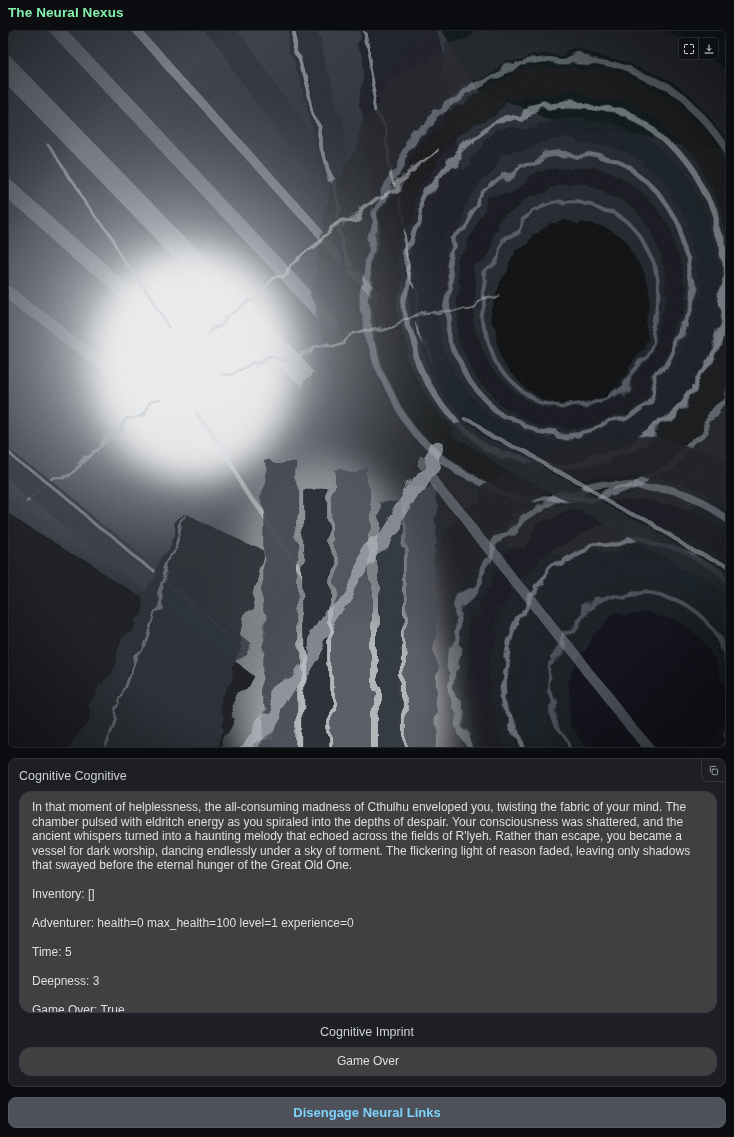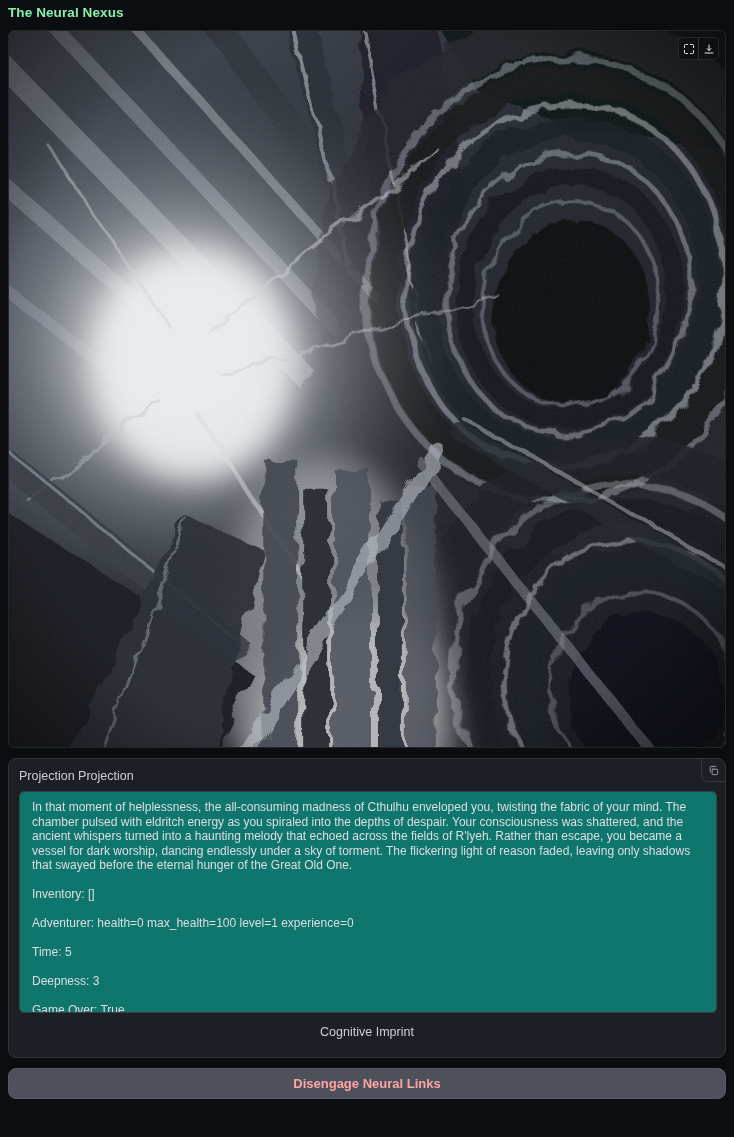--- a/index.html
+++ b/index.html
@@ -59,23 +59,23 @@
   }
   .field-label {
     display: block;
     font-size: 12.5px;
     color: #ccd0d5;
     line-height: 15px;
     margin-bottom: 7px;
   }
   .textbox {
     width: 698px;
-    background: #0f766e;
+    background: #404040;
     border: 1px solid #3a3e45;
-    border-radius: 5px;
+    border-radius: 12px;
     color: #dcdfe3;
     font-size: 12px;
   }
   .textbox.multiline {
     height: 222px;
     padding: 8px 12px;
     line-height: 14.5px;
     white-space: pre-wrap;
     overflow: hidden;
   }
@@ -103,21 +103,21 @@
   .copy-btn svg { width: 11px; height: 11px; stroke: #a2a7ae; fill: none; stroke-width: 2; stroke-linecap: round; stroke-linejoin: round; }
   
   .action-btn {
     display: block;
     margin-top: 10px;
     width: 718px;
     height: 31px;
     background: #4e515a;
     border: 1px solid #565a63;
     border-radius: 8px;
-    color: #fca5a5;
+    color: #7dd3fc;
     font-family: "Liberation Sans", sans-serif;
     font-size: 13px;
     font-weight: 700;
     cursor: pointer;
   }
 </style>
 </head>
 <body>
 
 <div>
@@ -265,34 +265,35 @@
 
   <div class="form-block">
     <button class="copy-btn">
       <svg viewBox="0 0 24 24">
         <rect x="9" y="9" width="12" height="12" rx="2"></rect>
         <path d="M5 15V5a2 2 0 0 1 2-2h10"></path>
       </svg>
     </button>
 
     <div class="field">
-      <label class="field-label">Projection Projection</label>
+      <label class="field-label">Cognitive Cognitive</label>
       <div class="textbox multiline">In that moment of helplessness, the all-consuming madness of Cthulhu enveloped you, twisting the fabric of your mind. The chamber pulsed with eldritch energy as you spiraled into the depths of despair. Your consciousness was shattered, and the ancient whispers turned into a haunting melody that echoed across the fields of R'lyeh. Rather than escape, you became a vessel for dark worship, dancing endlessly under a sky of torment. The flickering light of reason faded, leaving only shadows that swayed before the eternal hunger of the Great Old One.
 
 Inventory: []
 
 Adventurer: health=0 max_health=100 level=1 experience=0
 
 Time: 5
 
 Deepness: 3
 
 Game Over: True</div>
     </div>
 
     <div class="field">
       <label class="field-label">Cognitive Imprint</label>
+      <div class="textbox single">Game Over</div>
     </div>
   </div>
 
   <button class="action-btn">Disengage Neural Links</button>
 
 </div>
 
 </body></html>

